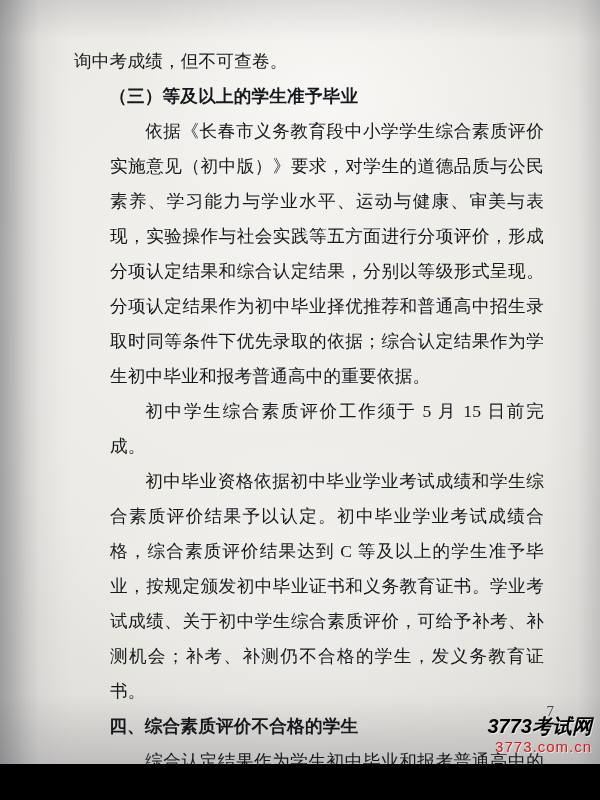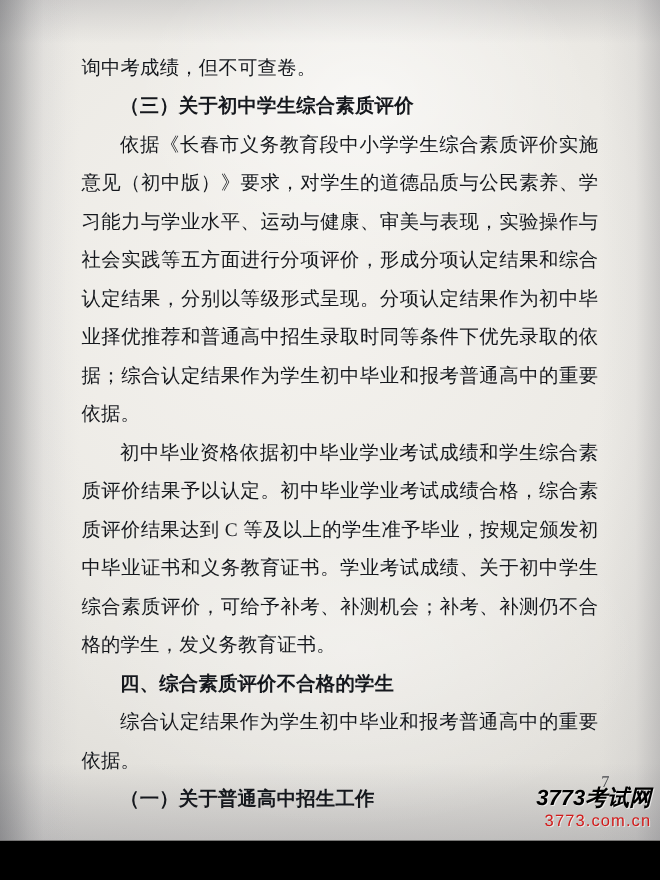--- a/index.html
+++ b/index.html
@@ -69,21 +69,21 @@
     color: #15181d;
     font-size: 17.6px;
     line-height: 35px;
     letter-spacing: 0.2px;
     text-align: justify;
   }
   .para {
     margin: 0;
     padding: 0;
   }
-  .indent2 { text-indent: 2em; }
+  .indent2 { text-indent: 2em; margin-left: 36px; }
   .noindent { text-indent: 0; }
   .heading {
     font-weight: bold;
     text-indent: 2em;
   }
 
   
   #watermark {
     position: absolute;
     right: 8px;
@@ -124,22 +124,23 @@
 <body>
 
 <div id="page">
   <div id="paper"></div>
   <div class="curl"></div>
   <div class="glare"></div>
   <div class="glare2"></div>
 
   <div id="text-body">
     <p class="para noindent">询中考成绩，但不可查卷。</p>
-    <p class="para heading">（三）关于初中学生综合素质评价</p>
+    <p class="para heading">（三）等及以上的学生准予毕业</p>
     <p class="para indent2">依据《长春市义务教育段中小学学生综合素质评价实施意见（初中版）》要求，对学生的道德品质与公民素养、学习能力与学业水平、运动与健康、审美与表现，实验操作与社会实践等五方面进行分项评价，形成分项认定结果和综合认定结果，分别以等级形式呈现。分项认定结果作为初中毕业择优推荐和普通高中招生录取时同等条件下优先录取的依据；综合认定结果作为学生初中毕业和报考普通高中的重要依据。</p>
+    <p class="para indent2">初中学生综合素质评价工作须于 5 月 15 日前完成。</p>
     <p class="para indent2">初中毕业资格依据初中毕业学业考试成绩和学生综合素质评价结果予以认定。初中毕业学业考试成绩合格，综合素质评价结果达到 C 等及以上的学生准予毕业，按规定颁发初中毕业证书和义务教育证书。学业考试成绩、关于初中学生综合素质评价，可给予补考、补测机会；补考、补测仍不合格的学生，发义务教育证书。</p>
     <p class="para heading">四、综合素质评价不合格的学生</p>
     <p class="para indent2">综合认定结果作为学生初中毕业和报考普通高中的重要依据。</p>
     <p class="para heading">（一）关于普通高中招生工作</p>
 
   </div>
 
   <div id="page-number">7</div>
 
   <div id="watermark">

